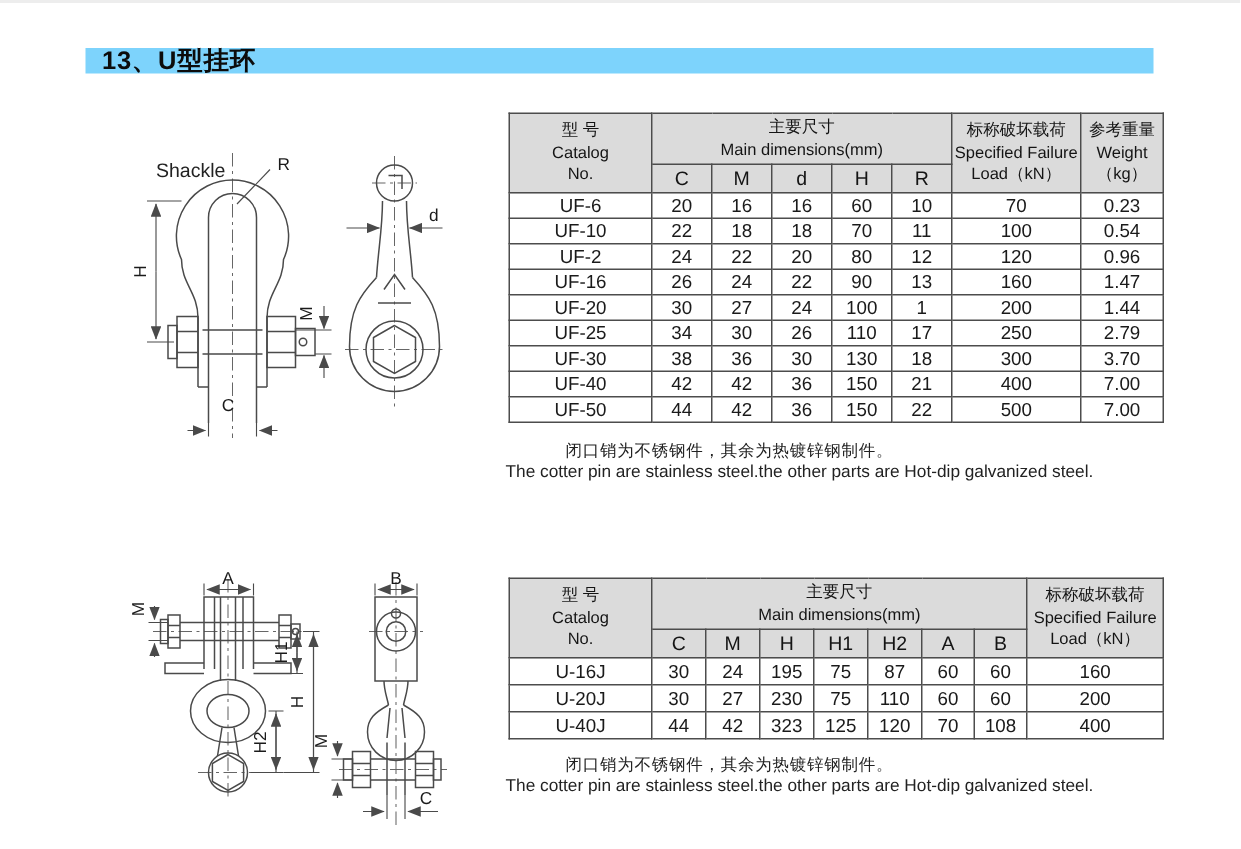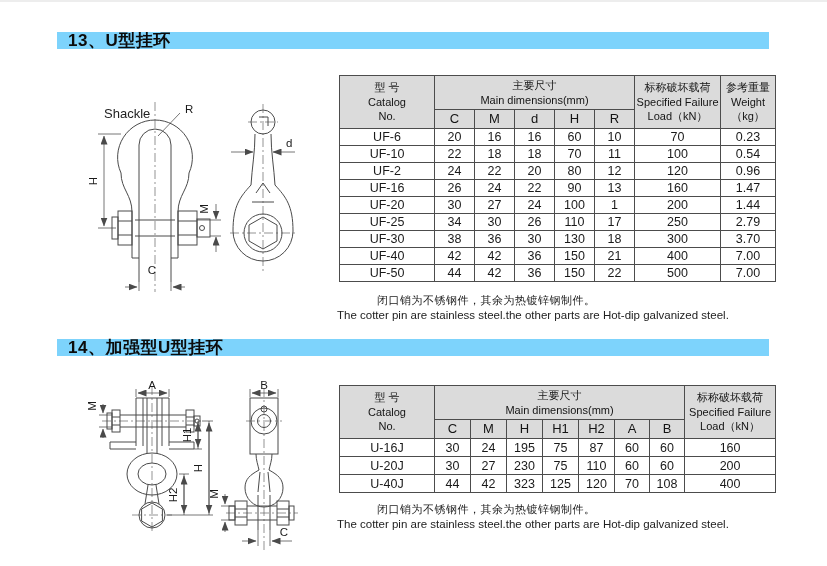--- a/index.html
+++ b/index.html
@@ -227,23 +227,20 @@
           <td>22</td>
           <td>500</td>
           <td>7.00</td>
         </tr>
       </tbody>
   </table>
 
   <p class="note cn" style="top:291px;">闭口销为不锈钢件，其余为热镀锌钢制件。</p>
   <p class="note en" style="top:307px;">The cotter pin are stainless steel.the other parts are Hot-dip galvanized steel.</p>
 
-  <div class="section-bar" style="top:337px;">
-    <span class="ttl">14、加强型U型挂环</span>
-  </div>
 
   <svg class="drawing" style="left:88px; top:378px;" width="245" height="186" viewBox="0 0 245 186">
     <defs>
       <marker id="ar2" markerWidth="9" markerHeight="7" refX="8.5" refY="3.5" orient="auto" markerUnits="userSpaceOnUse">
         <path d="M0,0 L9,3.5 L0,7 Z" fill="#4a4a4a"></path>
       </marker>
     </defs>
 
     <path class="cl" d="M64,6 V152"></path>
     <path class="cl" d="M14,41 H112"></path>

